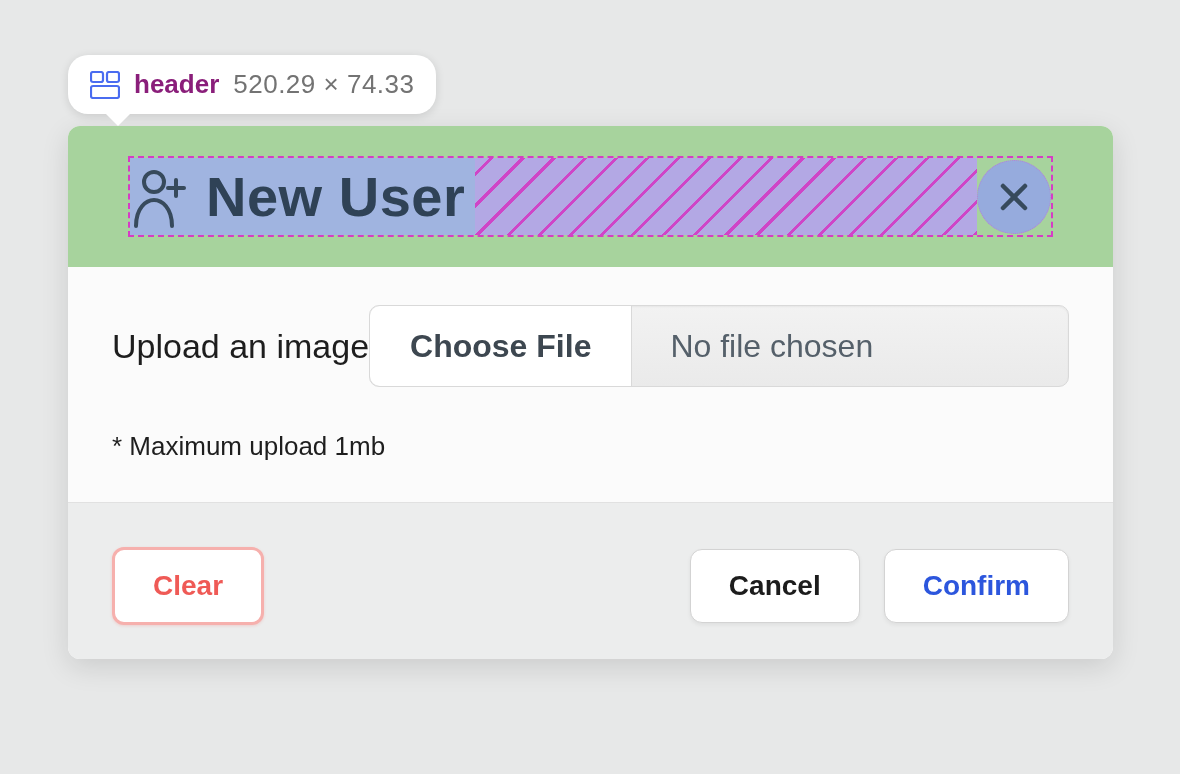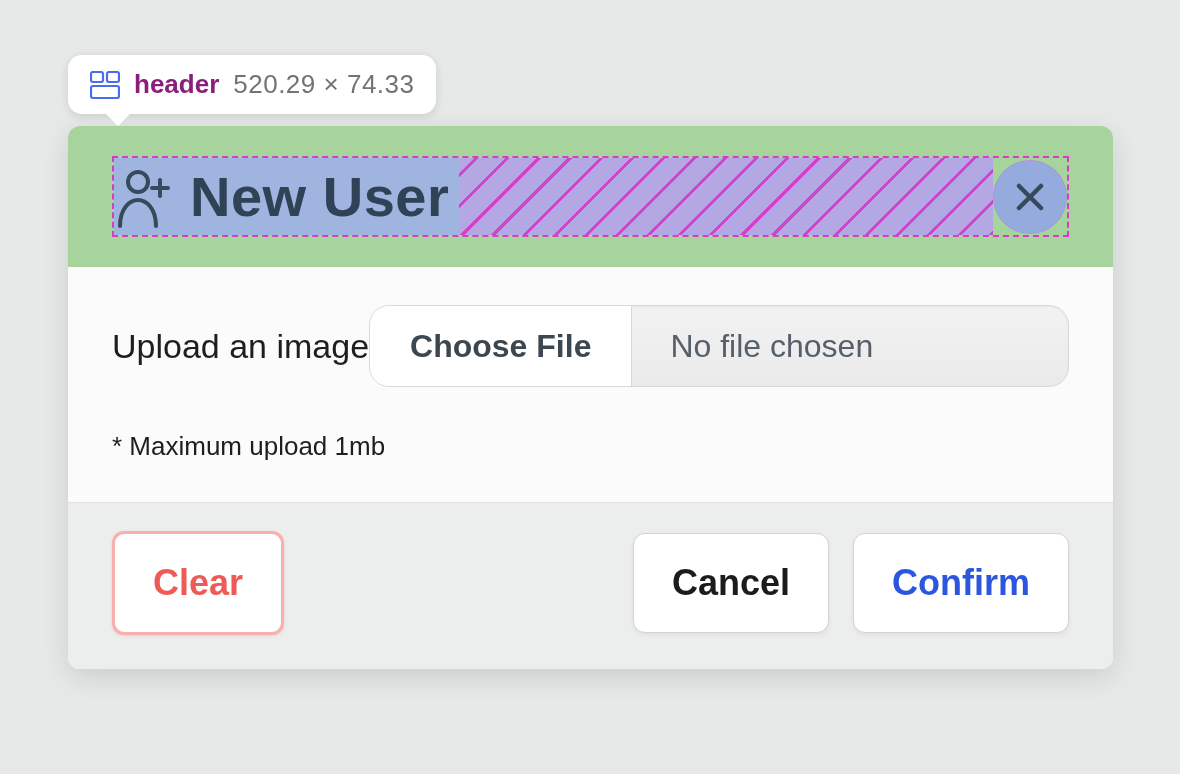--- a/index.html
+++ b/index.html
@@ -9,21 +9,21 @@
     font-family: -apple-system, BlinkMacSystemFont, "Segoe UI", Helvetica, Arial, sans-serif;
     position: relative;
   }
 
   
   .inspector-tooltip {
     position: absolute;
     top: 55px;
     left: 68px;
     background: #ffffff;
-    border-radius: 14px;
+    border-radius: 20px;
     box-shadow: 0 2px 10px rgba(0,0,0,0.12);
     padding: 14px 22px;
     display: flex;
     align-items: center;
     gap: 14px;
     font-size: 26px;
     z-index: 10;
   }
   .inspector-tooltip::after {
     content: "";
@@ -47,21 +47,21 @@
     width: 1045px;
     background: #ffffff;
     border-radius: 12px;
     box-shadow: 0 8px 28px rgba(0,0,0,0.12);
     overflow: hidden;
   }
 
   
   .dialog-header-wrap {
     background: #a7d39d; 
-    padding: 30px 44px;
+    padding: 30px 60px;
   }
   .dialog-header {
     display: flex;
     align-items: center;
     justify-content: space-between;
     gap: 0;
     position: relative;
     border: 2px dashed #d63cc5;
   }
   .header-left {
@@ -119,21 +119,21 @@
   .upload-label {
     font-size: 34px;
     color: #1e1e1e;
     font-weight: 400;
   }
   .file-input {
     flex: 1;
     display: flex;
     align-items: stretch;
     border: 1px solid #d9d9d9;
-    border-radius: 20px;
+    border-radius: 10px;
     overflow: hidden;
     background: linear-gradient(#f2f2f2, #eaeaea);
     box-shadow: inset 0 1px 2px rgba(0,0,0,0.05);
     height: 82px;
   }
   .choose-file-btn {
     background: #ffffff;
     border: none;
     border-right: 1px solid #d9d9d9;
     padding: 0 40px;
@@ -158,28 +158,29 @@
   }
 
   
   .dialog-footer {
     background: #eceded;
     padding: 28px 44px 34px 44px;
     display: flex;
     align-items: center;
   }
   .btn {
-    font-size: 36px;
+    font-size: 28px;
     font-weight: 700;
-    padding: 28px 38px;
+    padding: 20px 38px;
     border-radius: 12px;
     background: #ffffff;
     border: 1.5px solid #d3d3d3;
     cursor: pointer;
     box-shadow: 0 2px 4px rgba(0,0,0,0.06);
+    margin-top: 16px;
   }
   .btn-clear {
     color: #ef5a56;
     border: 3px solid #f6b0ad;
     box-shadow: 0 1px 3px rgba(239,90,86,0.2);
   }
   .footer-spacer { flex: 1; }
   .btn-cancel { color: #1c1c1c; margin-right: 24px; text-align: right; }
   .btn-confirm { color: #2c56dd; }
 </style>

